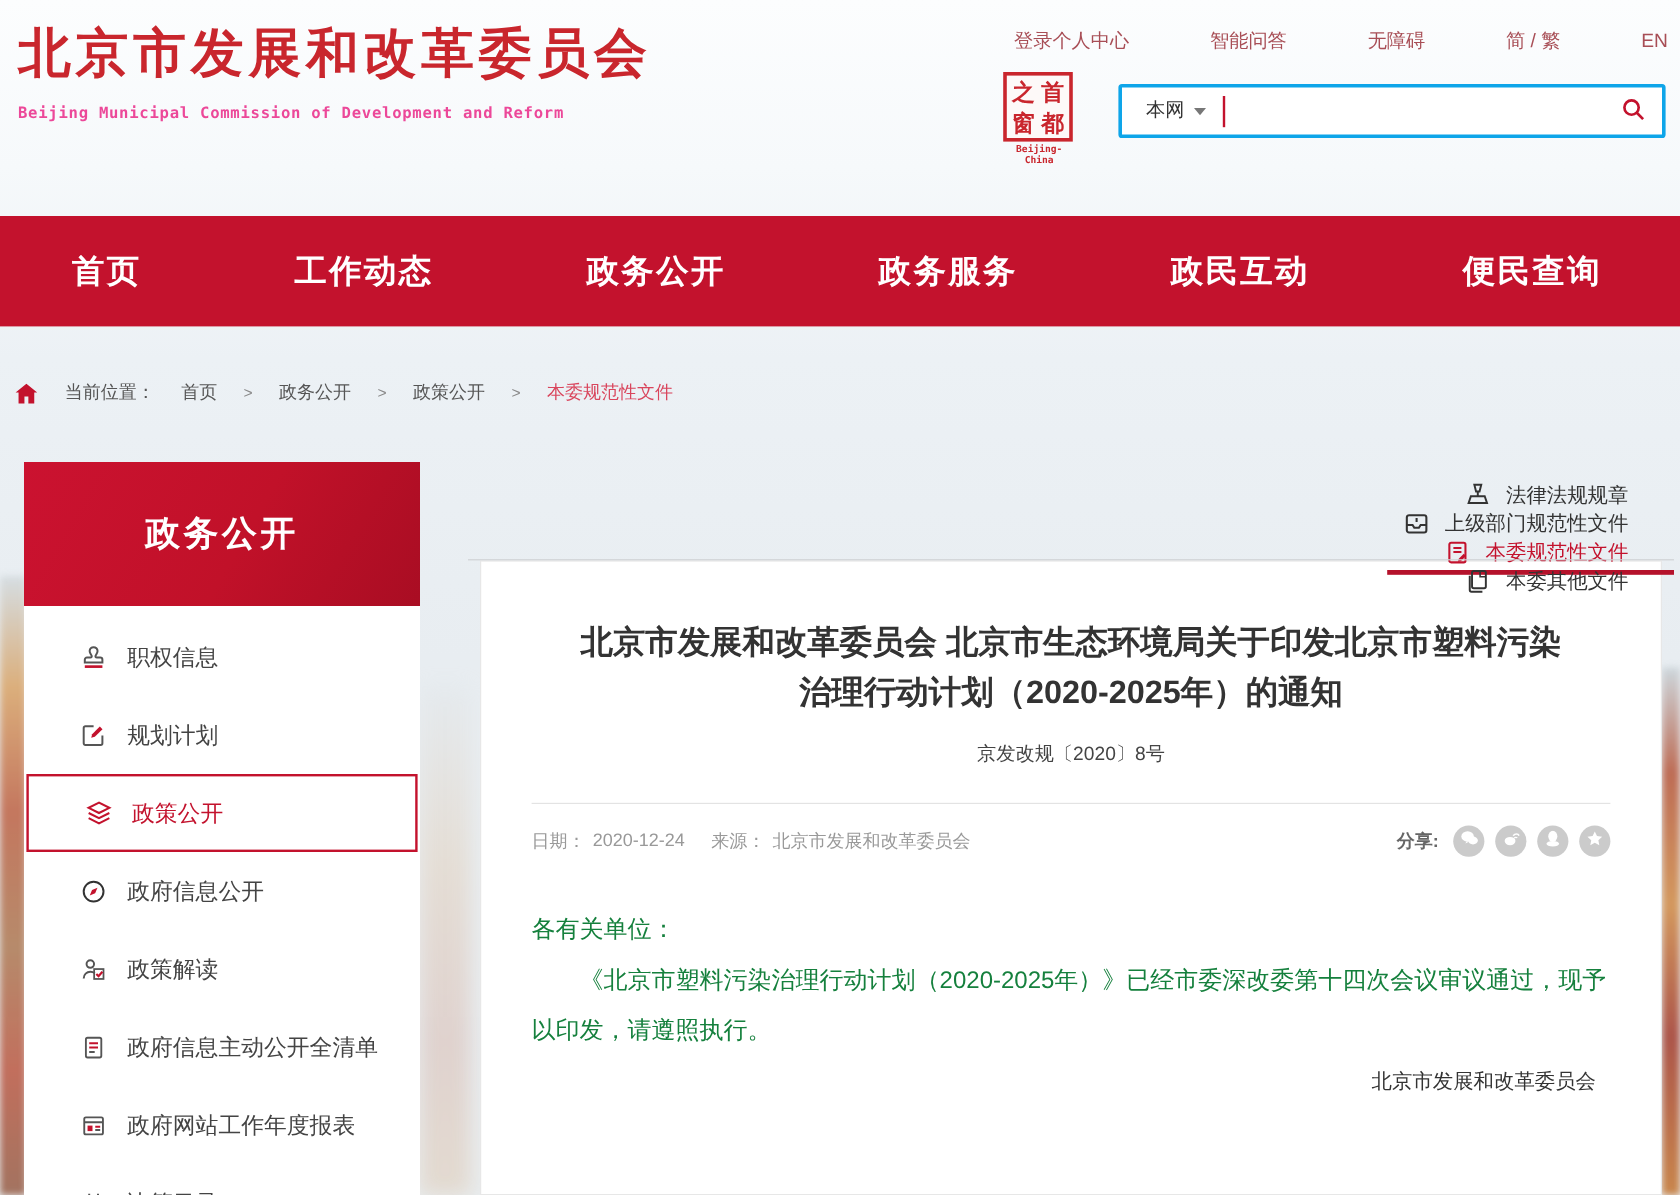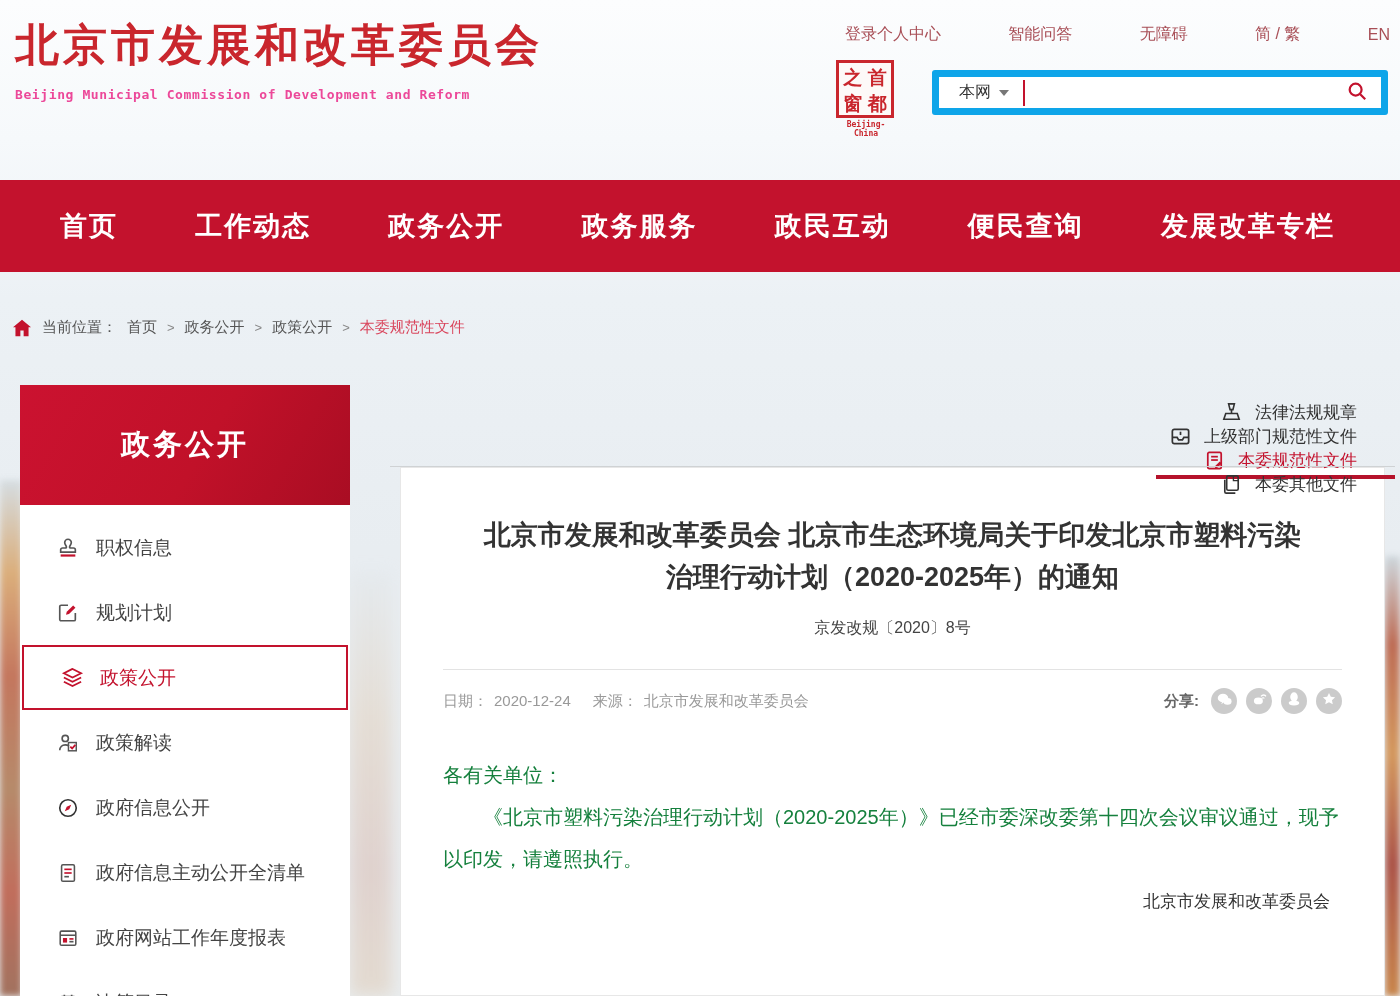--- a/index.html
+++ b/index.html
@@ -26,47 +26,47 @@
   .logo-sub { font-family:"DejaVu Sans Mono","Liberation Mono",monospace; font-size:13px; font-weight:bold;
     letter-spacing:.6px; color:#ec4899; margin-top:14px; }
   .top-links { position:absolute; top:24px; left:845px; width:545px; display:flex; justify-content:space-between; align-items:center; }
   .top-link { font-size:16px; color:#a84e56; text-decoration:none; cursor:pointer; white-space:nowrap; }
   .seal { position:absolute; left:836px; top:60px; width:60px; text-align:center; cursor:pointer; }
   .seal-box { width:58px; height:58px; border:3px solid #c9262d; display:grid; grid-template-columns:1fr 1fr;
     grid-template-rows:1fr 1fr; gap:1px; padding:2px; background:#fdf9f8; }
   .seal-box span { color:#c9262d; font-size:19px; font-weight:bold; line-height:25px; }
   .seal-caption { font-family:"DejaVu Sans Mono","Liberation Mono",monospace; font-size:8px; font-weight:bold; color:#c9262d; margin-top:2px; letter-spacing:0; }
   .searchbar { position:absolute; left:932px; top:70px; width:456px; height:45px; background:#fff;
-    border:7px solid #0ea5e9; border-radius:3px; display:flex; align-items:center; }
+    border:3px solid #0ea5e9; border-radius:3px; display:flex; align-items:center; }
   .search-scope { display:flex; align-items:center; gap:8px; padding:0 14px 0 20px; cursor:pointer; }
   .search-scope-label { font-size:16px; color:#333; }
   .caret-down { width:0; height:0; border-left:5px solid transparent; border-right:5px solid transparent; border-top:6px solid #777; }
   .search-caret-line { width:2px; height:26px; background:#c3122d; margin-right:8px; }
   .search-input { flex:1; border:none; outline:none; height:40px; font-size:16px; background:transparent; }
   .search-btn { width:48px; height:43px; display:flex; align-items:center; justify-content:center; cursor:pointer; background:transparent; border:none; }
 
   
   .nav { position:absolute; top:180px; left:0; width:1400px; height:92px; background:#c3122d; z-index:3; }
   .nav-inner { position:absolute; left:60px; right:65px; top:0; height:92px; display:flex; justify-content:space-between; align-items:center; }
   .nav-item { color:#fff; font-size:27px; font-weight:bold; letter-spacing:2px; cursor:pointer; white-space:nowrap; }
 
   
-  .breadcrumb { position:absolute; top:318px; left:12px; display:flex; align-items:center; gap:10px; z-index:3; font-size:15px; color:#555; }
+  .breadcrumb { position:absolute; top:318px; left:12px; display:flex; align-items:center; gap:22px; z-index:3; font-size:15px; color:#555; }
   .breadcrumb .sep { color:#888; font-size:13px; }
   .crumb { cursor:pointer; color:#555; }
   .crumb.current { color:#d9455c; cursor:default; }
   .home-ico { width:20px; height:18px; display:inline-block; }
 
   
   .sidebar { position:absolute; left:20px; top:385px; width:330px; height:611px; z-index:3; }
   .sidebar-head { height:120px; background:linear-gradient(120deg,#cb1230 0%,#c11129 55%,#a90d23 100%);
     display:flex; align-items:center; justify-content:center; cursor:pointer; }
   .sidebar-head span { color:#fff; font-size:29px; font-weight:bold; letter-spacing:3px; }
   .sidebar-body { background:#fff; height:491px; padding-top:10px; }
-  .side-item { height:65px; display:flex; align-items:center; gap:16px; padding-left:36px; font-size:19px; color:#444; cursor:pointer; }
+  .side-item { height:65px; display:flex; align-items:center; gap:16px; padding-left:46px; font-size:19px; color:#444; cursor:pointer; }
   .side-item .ico { width:24px; height:24px; flex:0 0 24px; display:flex; align-items:center; justify-content:center; }
   .side-item.active { border:2px solid #c3122d; color:#c3122d; margin:0 2px; }
   .side-item.active span.lbl { color:#c3122d; }
 
   
   .tabs { position:absolute; left:390px; top:400px; width:995px; height:67px; z-index:3; }
   .tabs-row { display:flex; align-items:flex-end; height:52px;flex-direction:column; }
   .tab { display:flex; align-items:center; gap:12px; font-size:17px; color:#333; cursor:pointer; padding:0 28px; position:relative; height:52px; }
   .tab:first-child { padding-left:0; }
   .tab .ico { width:24px; height:24px; display:flex; align-items:center; justify-content:center; }
@@ -141,21 +141,20 @@
 </div>
 
 <div class="nav">
   <div class="nav-inner">
     <span class="nav-item">首页</span>
     <span class="nav-item">工作动态</span>
     <span class="nav-item">政务公开</span>
     <span class="nav-item">政务服务</span>
     <span class="nav-item">政民互动</span>
     <span class="nav-item">便民查询</span>
-    <span class="nav-item">发展改革专栏</span>
   </div>
 </div>
 
 <div class="breadcrumb">
   <span class="home-ico">
     <svg width="20" height="18" viewBox="0 0 24 22" fill="#c3122d">
       <path d="M12 1 1 10h3v11h6v-7h4v7h6V10h3L12 1z"></path>
     </svg>
   </span>
   <span>当前位置：</span>
@@ -201,37 +200,37 @@
           <path d="M3 12l9 4.5 9-4.5"></path>
           <path d="M3 16.5 12 21l9-4.5"></path>
         </svg>
       </span>
       <span class="lbl">政策公开</span>
     </div>
 
     <div class="side-item">
       <span class="ico">
         <svg width="22" height="22" viewBox="0 0 24 24" fill="none">
+          <circle cx="12" cy="12" r="9" stroke="#333" stroke-width="1.8"></circle>
+          <path d="M15.5 8.5 13.4 13.4 8.5 15.5l2.1-4.9 4.9-2.1z" fill="#c3122d"></path>
+        </svg>
+      </span>
+      <span class="lbl">政府信息公开</span>
+    </div>
+
+    <div class="side-item">
+      <span class="ico">
+        <svg width="22" height="22" viewBox="0 0 24 24" fill="none">
           <circle cx="9" cy="7" r="3.4" stroke="#555" stroke-width="1.8"></circle>
           <path d="M3 20c0-3.6 2.7-6 6-6 1.6 0 3 .5 4.1 1.4" stroke="#555" stroke-width="1.8"></path>
           <rect x="12.5" y="11.5" width="8.5" height="9" stroke="#555" stroke-width="1.6"></rect>
           <path d="M14.5 16l2 2 3.5-4" stroke="#c3122d" stroke-width="2"></path>
         </svg>
       </span>
       <span class="lbl">政策解读</span>
-    </div>
-
-    <div class="side-item">
-      <span class="ico">
-        <svg width="22" height="22" viewBox="0 0 24 24" fill="none">
-          <circle cx="12" cy="12" r="9" stroke="#333" stroke-width="1.8"></circle>
-          <path d="M15.5 8.5 13.4 13.4 8.5 15.5l2.1-4.9 4.9-2.1z" fill="#c3122d"></path>
-        </svg>
-      </span>
-      <span class="lbl">政府信息公开</span>
     </div>
 
     <div class="side-item">
       <span class="ico">
         <svg width="22" height="22" viewBox="0 0 24 24" fill="none">
           <rect x="5" y="3" width="14" height="18" rx="1.5" stroke="#555" stroke-width="1.7"></rect>
           <line x1="8" y1="8" x2="16" y2="8" stroke="#c3122d" stroke-width="1.8"></line>
           <line x1="8" y1="12" x2="16" y2="12" stroke="#c3122d" stroke-width="1.8"></line>
           <line x1="8" y1="16" x2="13" y2="16" stroke="#555" stroke-width="1.8"></line>
         </svg>

